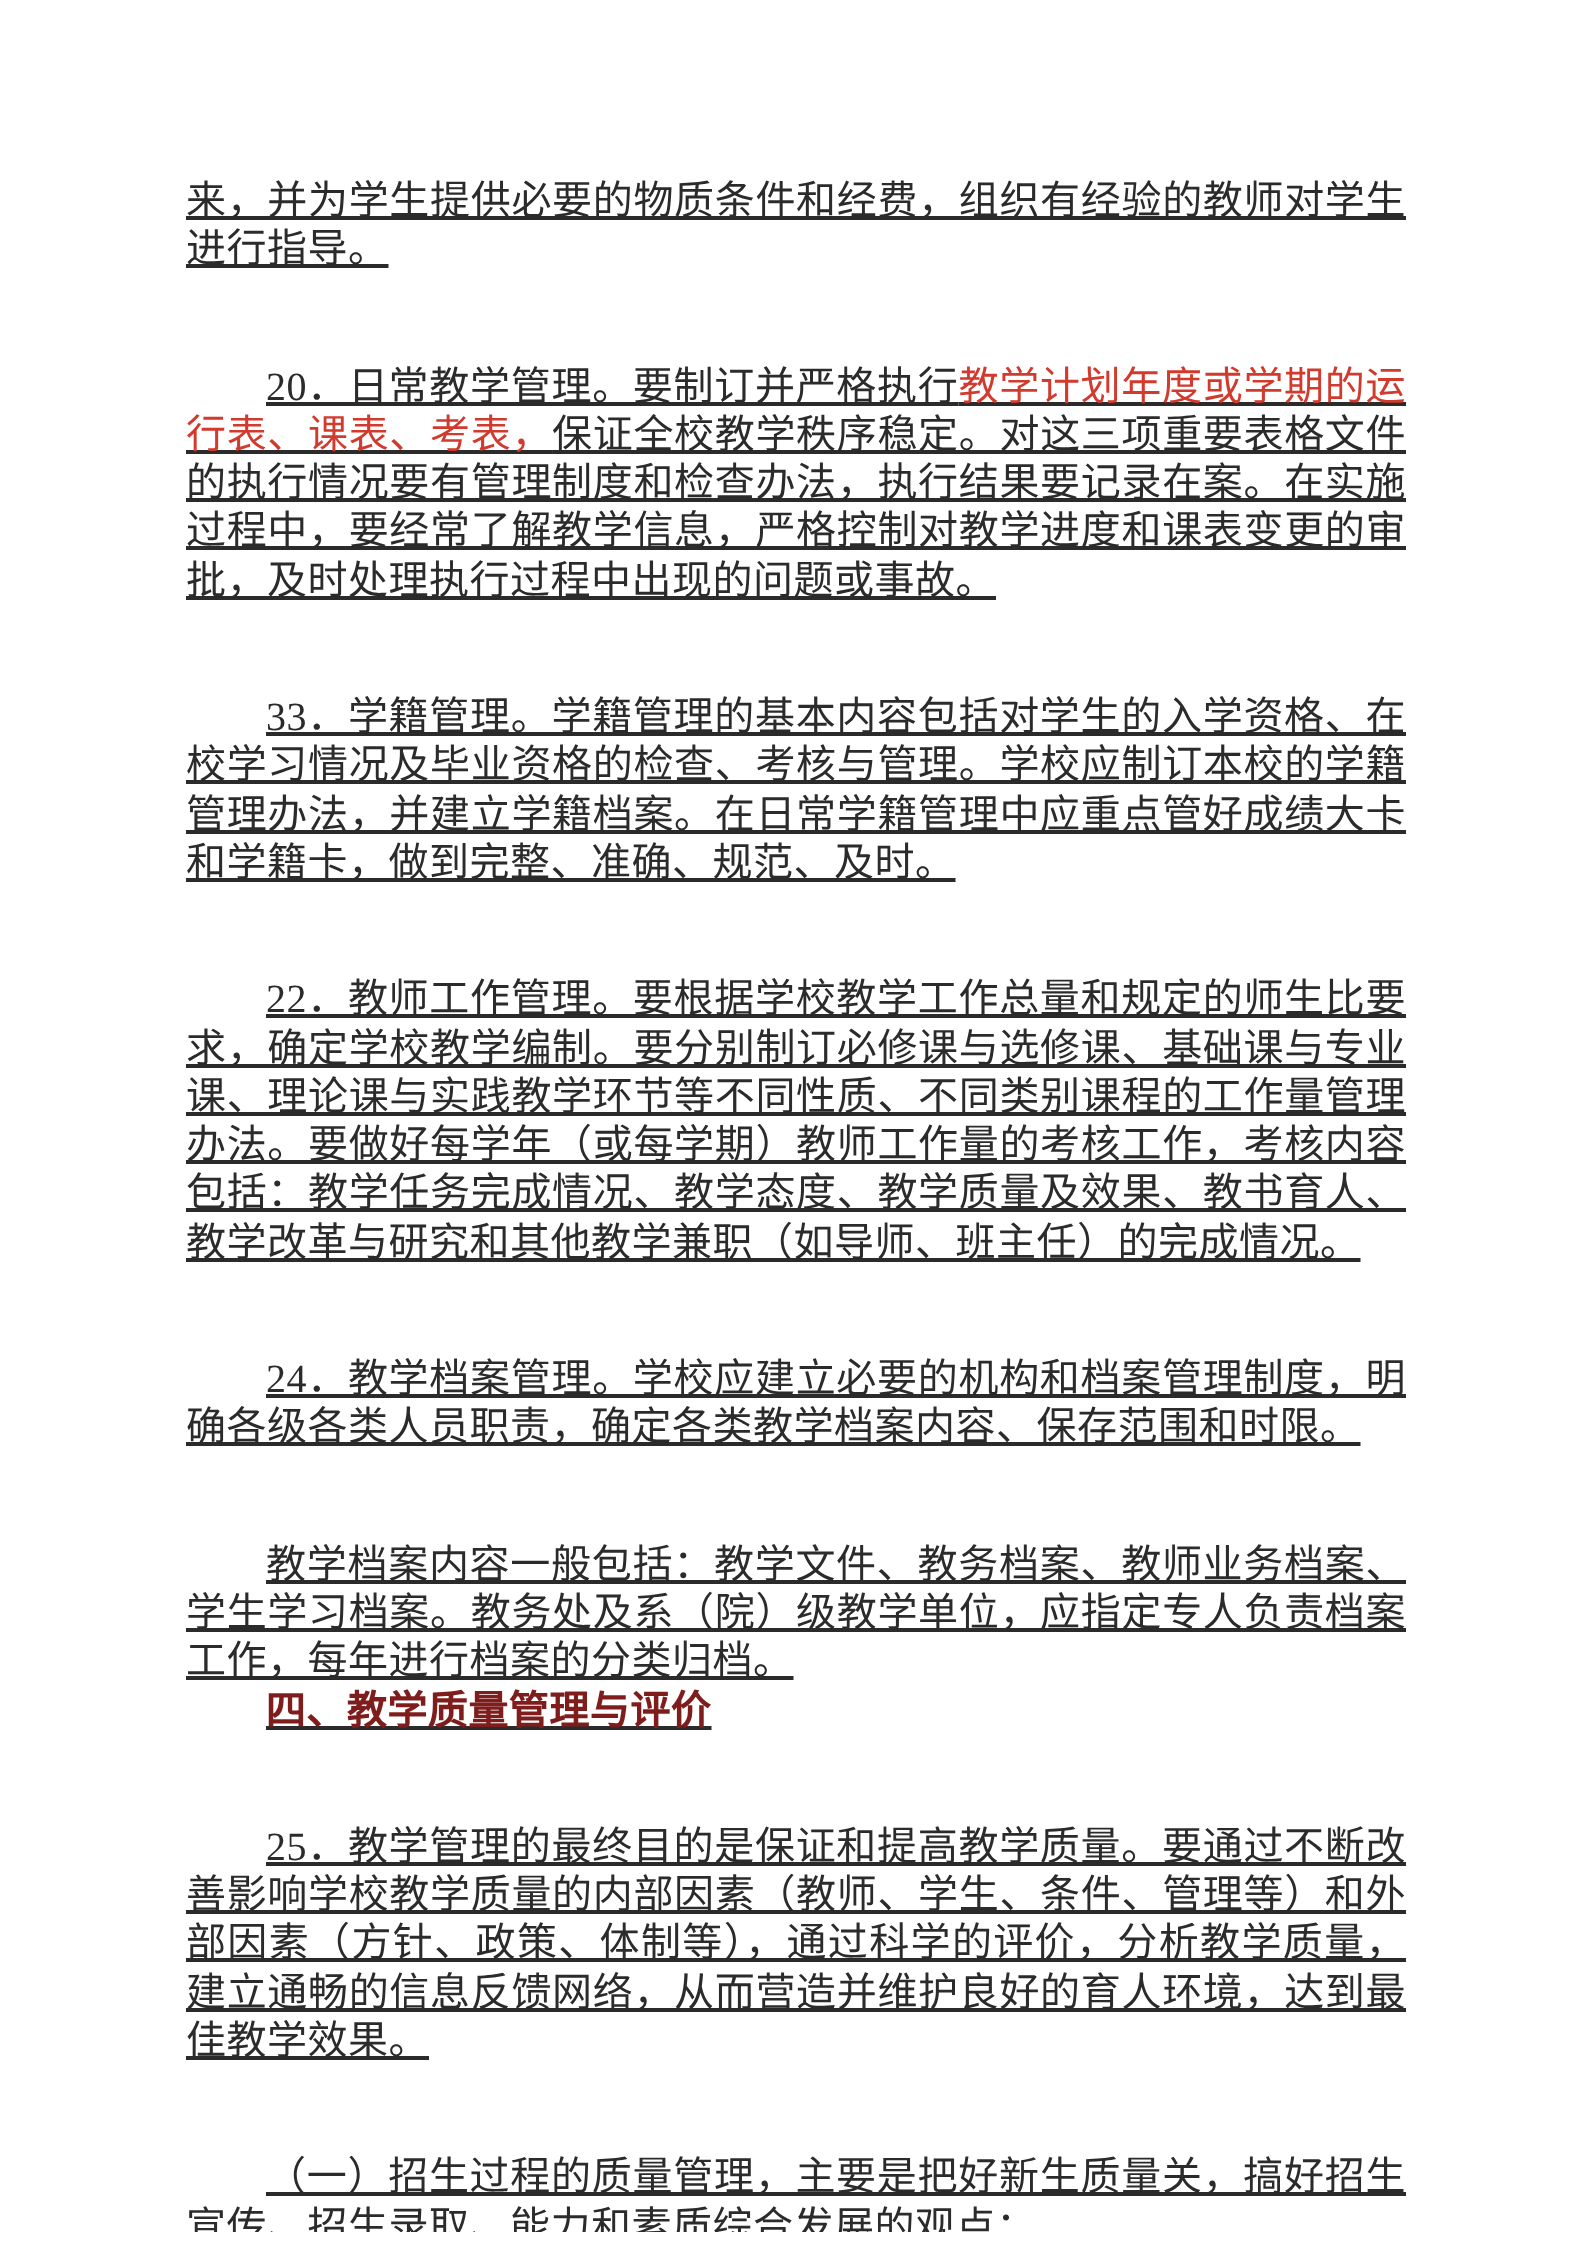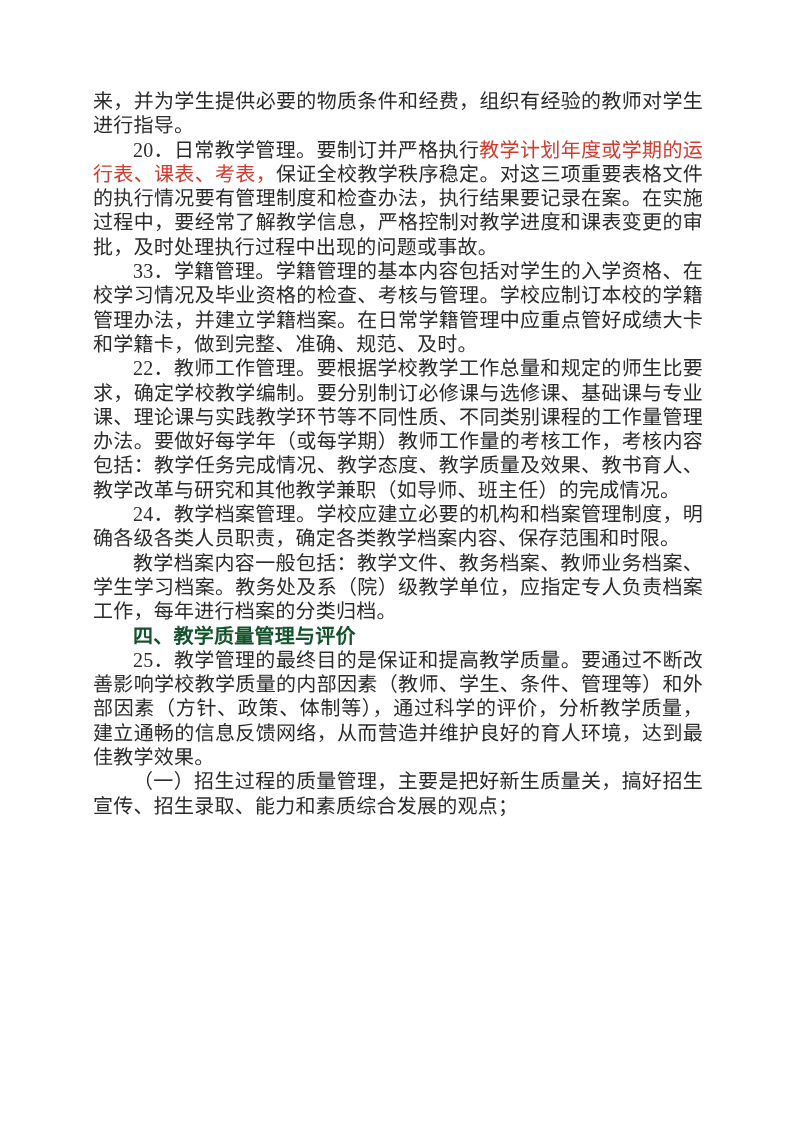--- a/index.html
+++ b/index.html
@@ -12,29 +12,31 @@
     width: 793px;
     height: 1116px;
     background: #ffffff;
     box-sizing: border-box;
     padding: 89px 90px 0 93px;
     overflow: hidden;
     font-family: "Liberation Serif", serif;
     font-size: 20px;
     line-height: 24.3px;
     color: #2b2b2b;
+    text-decoration: underline;
   }
   .para {
     margin: 0;
     text-align: justify;
     text-justify: inter-ideograph;
     letter-spacing: 0.25px;
   }
   .indent {
     text-indent: 2em;
+    margin-top: 44px;
   }
   .red {
     
   }
   .heading {
     margin: 0;
     font-family: "Liberation Sans", sans-serif;
     font-weight: bold;
     font-size: 20px;
     line-height: 24.3px;
@@ -53,21 +55,21 @@
 
   <p class="para indent"><span>33．学籍管理。学籍管理的基本内容包括对学生的入学资格、在校学习情况及毕业资格的检查、考核与管理。学校应制订本校的学籍管理办法，并建立学籍档案。在日常学籍管理中应重点管好成绩大卡和学籍卡，做到完整、准确、规范、及时。</span></p>
 
   <p class="para indent"><span>22．教师工作管理。要根据学校教学工作总量和规定的师生比要求，确定学校教学编制。要分别制订必修课与选修课、基础课与专业课、理论课与实践教学环节等不同性质、不同类别课程的工作量管理办法。要做好每学年（或每学期）教师工作量的考核工作，考核内容包括：教学任务完成情况、教学态度、教学质量及效果、教书育人、教学改革与研究和其他教学兼职（如导师、班主任）的完成情况。</span></p>
 
 
   <p class="para indent"><span>24．教学档案管理。学校应建立必要的机构和档案管理制度，明确各级各类人员职责，确定各类教学档案内容、保存范围和时限。</span></p>
 
   <p class="para indent"><span>教学档案内容一般包括：教学文件、教务档案、教师业务档案、学生学习档案。教务处及系（院）级教学单位，应指定专人负责档案工作，每年进行档案的分类归档。</span></p>
 
-  <h3 class="heading" style="color: #14532d;">四、教学质量管理与评价</h3>
+  <h3 class="heading" style="color: #7f1d1d;">四、教学质量管理与评价</h3>
 
   <p class="para indent"><span>25．教学管理的最终目的是保证和提高教学质量。要通过不断改善影响学校教学质量的内部因素（教师、学生、条件、管理等）和外部因素（方针、政策、体制等），通过科学的评价，分析教学质量，建立通畅的信息反馈网络，从而营造并维护良好的育人环境，达到最佳教学效果。</span></p>
 
 
 
   <p class="para indent"><span>（一）招生过程的质量管理，主要是把好新生质量关，搞好招生宣传、招生录取、能力和素质综合发展的观点；</span></p>
 
 </div>
 
 </body></html>

